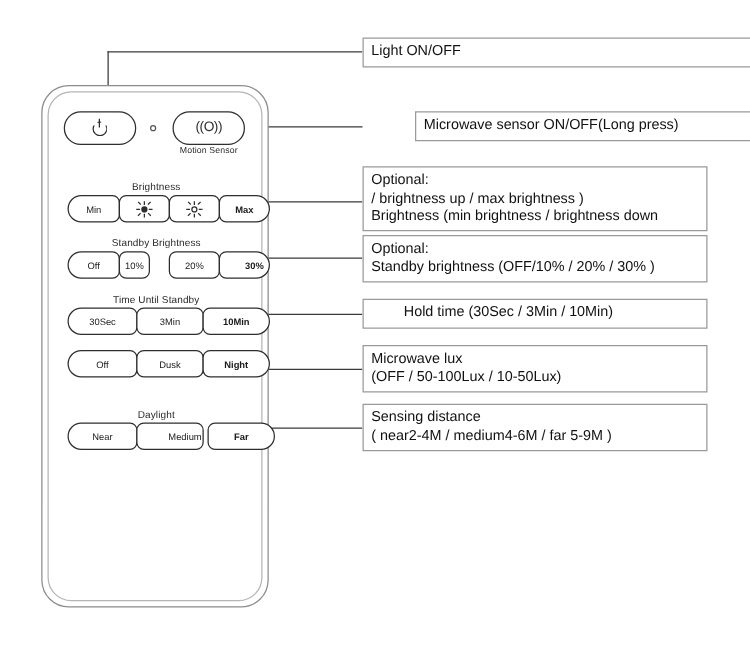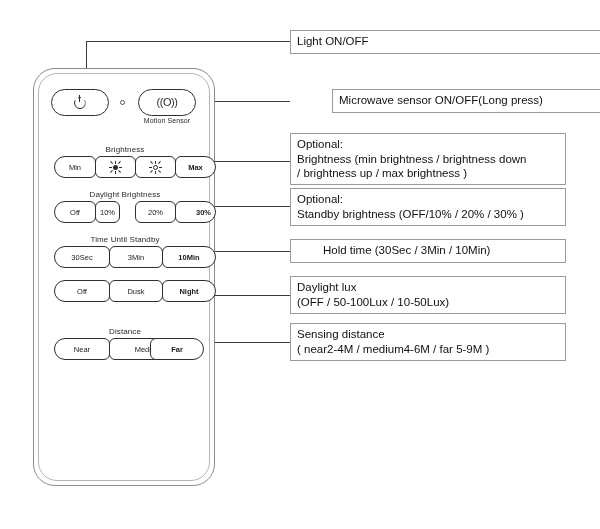--- a/index.html
+++ b/index.html
@@ -169,21 +169,21 @@
             <span class="core"></span>
           </span>
         </div>
         <div class="seg last" style="left:121px;width:41px;">
           <span>Max</span>
         </div>
       </div>
     </div>
 
     <div class="group" style="top:121px;">
-      <div class="group-title">Daylight Brightness</div>
+      <div class="group-title">Standby Brightness</div>
       <div class="btn-row" style="width:162px;left:10px;">
         <div class="seg first" style="left:0;width:42px;">
           <span>Off</span>
         </div>
         <div class="seg mid" style="left:41px;width:25px;">
           <span>10%</span>
         </div>
         <div class="seg mid" style="left:81px;width:41px;">
           <span>20%</span>
         </div>
@@ -216,60 +216,60 @@
         <div class="seg mid" style="left:55px;width:54px;">
           <span>Dusk</span>
         </div>
         <div class="seg last" style="left:108px;width:54px;">
           <span>Night</span>
         </div>
       </div>
     </div>
 
     <div class="group" style="top:258px;">
-      <div class="group-title">Distance</div>
+      <div class="group-title">Daylight</div>
       <div class="btn-row" style="width:162px;left:10px;">
         <div class="seg first" style="left:0;width:56px;">
           <span>Near</span>
         </div>
         <div class="seg mid" style="left:55px;width:54px;padding-left:24px;">
           <span>Medium</span>
         </div>
-        <div class="seg last" style="left:96px;width:54px;">
+        <div class="seg last" style="left:112px;width:54px;">
           <span>Far</span>
         </div>
       </div>
     </div>
   </div>
 
   <div class="anno" style="left:290px;top:30px;width:320px;height:24px;">
     <div class="line">Light ON/OFF</div>
   </div>
 
   <div class="anno" style="left:290px;top:89px;width:276px;height:24px;margin-left:42px;">
     <div class="line">Microwave sensor ON/OFF(Long press)</div>
   </div>
 
   <div class="anno" style="left:290px;top:133px;width:276px;height:52px;">
     <div class="line">Optional:</div>
+    <div class="line">/ brightness up / max brightness )</div>
     <div class="line">Brightness (min brightness / brightness down</div>
-    <div class="line">/ brightness up / max brightness )</div>
   </div>
 
   <div class="anno" style="left:290px;top:188px;width:276px;height:38px;">
     <div class="line">Optional:</div>
     <div class="line">Standby brightness (OFF/10% / 20% / 30% )</div>
   </div>
 
   <div class="anno" style="left:290px;top:239px;width:276px;height:24px;padding-left:32px;">
     <div class="line">Hold time (30Sec / 3Min / 10Min)</div>
   </div>
 
   <div class="anno" style="left:290px;top:276px;width:276px;height:38px;">
-    <div class="line">Daylight lux</div>
+    <div class="line">Microwave lux</div>
     <div class="line">(OFF / 50-100Lux / 10-50Lux)</div>
   </div>
 
   <div class="anno" style="left:290px;top:323px;width:276px;height:38px;">
     <div class="line">Sensing distance</div>
     <div class="line">( near2-4M / medium4-6M / far 5-9M )</div>
   </div>
 
 </div>
 

